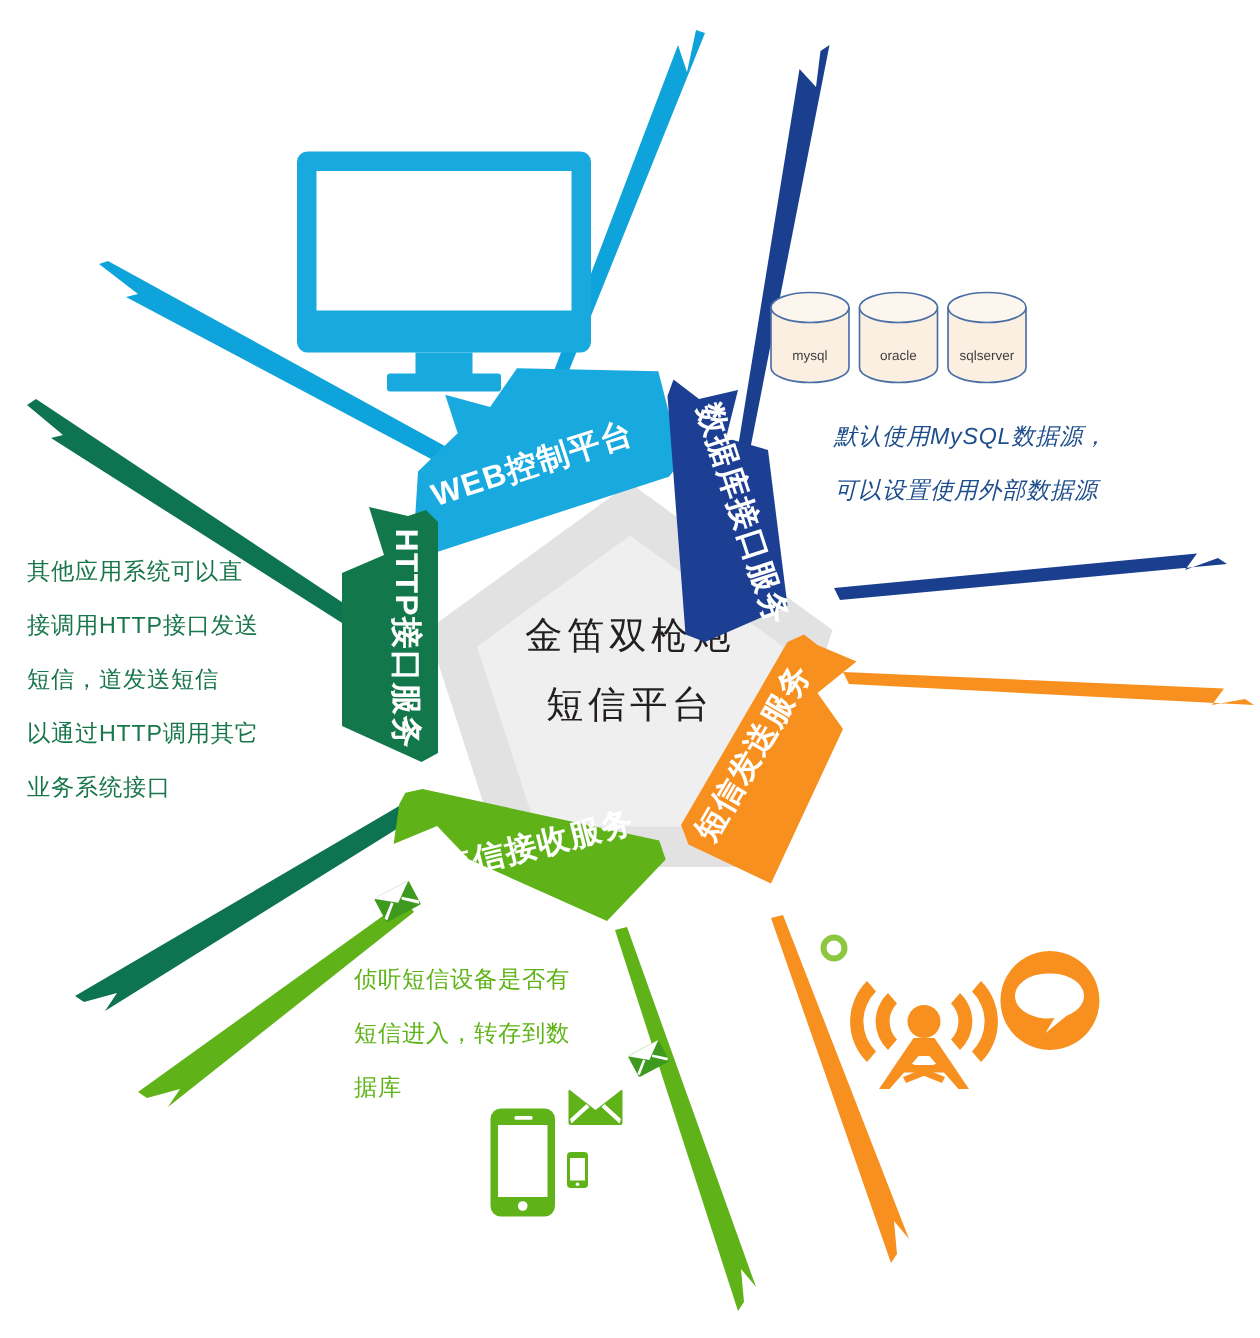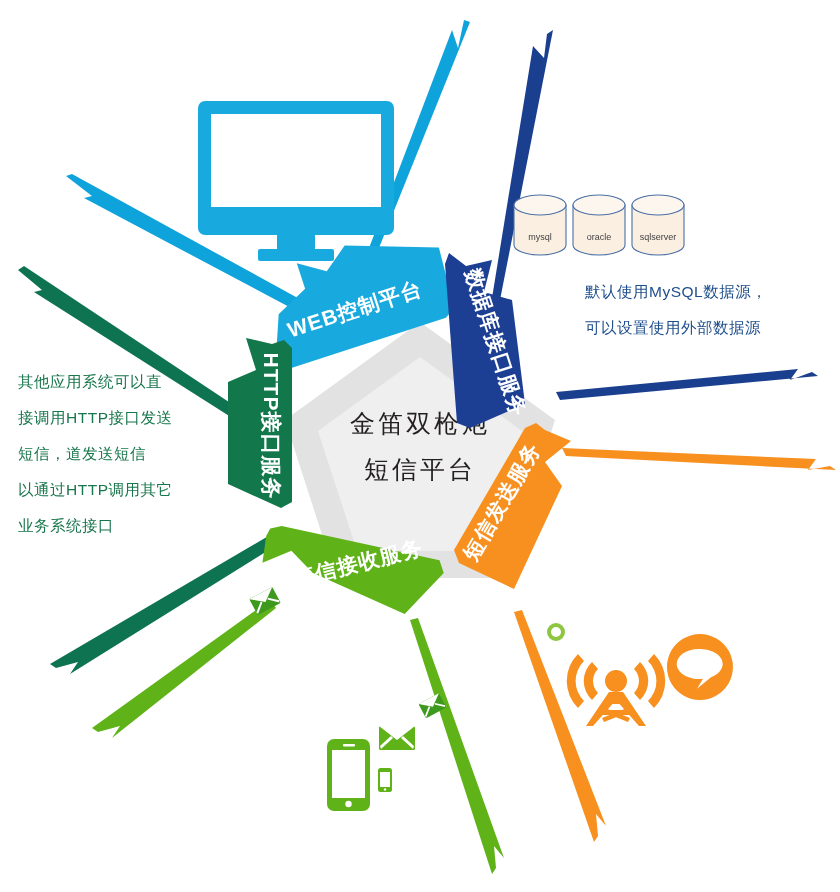--- a/index.html
+++ b/index.html
@@ -21,21 +21,21 @@
   .db-label{
     font-family:"Liberation Sans","DejaVu Sans",sans-serif;
     font-size:9px;fill:#3f3f3f;
   }
   .desc{
     position:absolute;
     font-family:"Liberation Sans","DejaVu Sans",sans-serif;
     font-size:15.5px;line-height:36px;letter-spacing:.5px;
     white-space:pre-line;
   }
-  #desc-db{left:585px;top:274px;color:#1f4e8c;width:250px;}
+  #desc-db{left:556px;top:274px;color:#1f4e8c;width:250px;font-style:italic;}
   #desc-http{left:18px;top:364px;color:#18764c;width:200px;}
   #desc-send{left:478px;top:500px;color:#f7901e;width:230px;}
   #desc-recv{left:236px;top:636px;color:#5eb316;width:200px;}
 </style>
 </head>
 <body>
 
 <div id="stage">
 
   <svg id="scene" viewBox="0 0 840 892">
@@ -198,14 +198,17 @@
   <div class="desc" id="desc-db">默认使用MySQL数据源，
 可以设置使用外部数据源</div>
 
   <div class="desc" id="desc-http">其他应用系统可以直
 接调用HTTP接口发送
 短信，道发送短信
 以通过HTTP调用其它
 业务系统接口</div>
 
 
+  <div class="desc" id="desc-recv">侦听短信设备是否有
+短信进入，转存到数
+据库</div>
 
 </div>
 
 </body></html>

